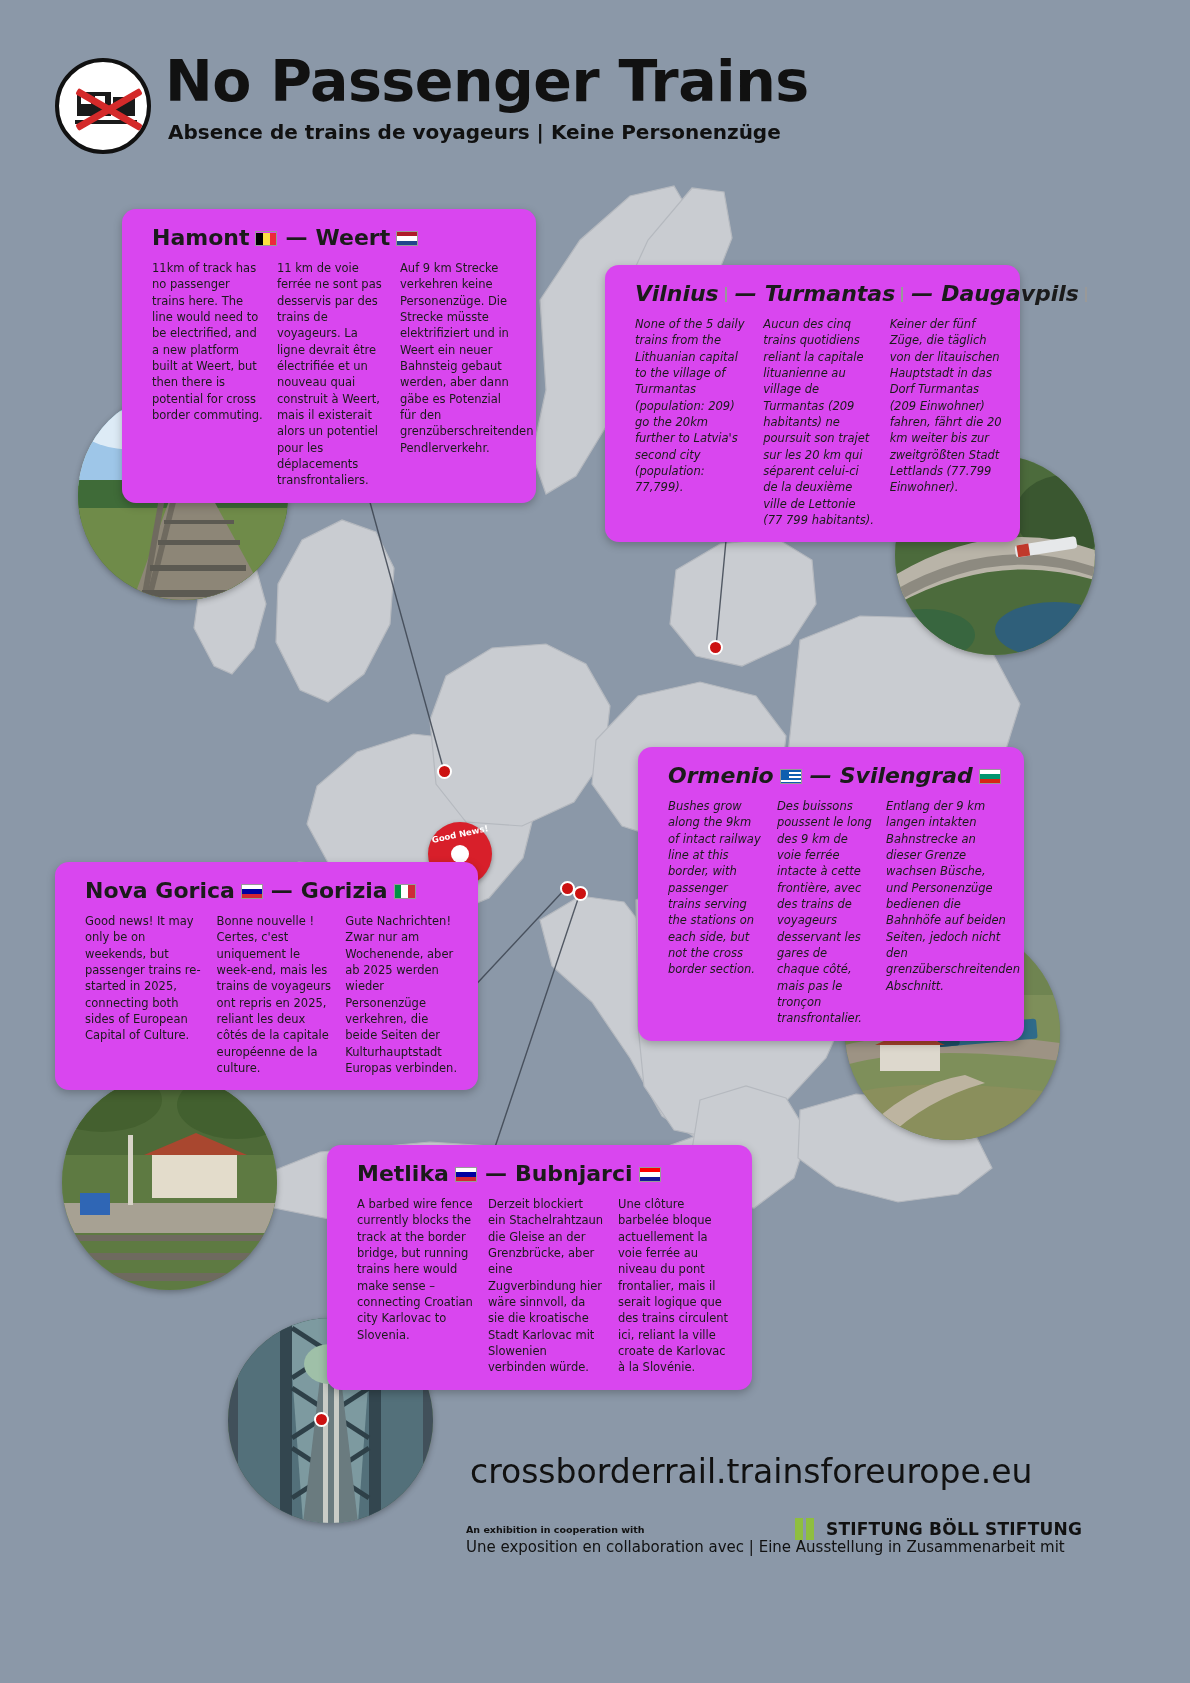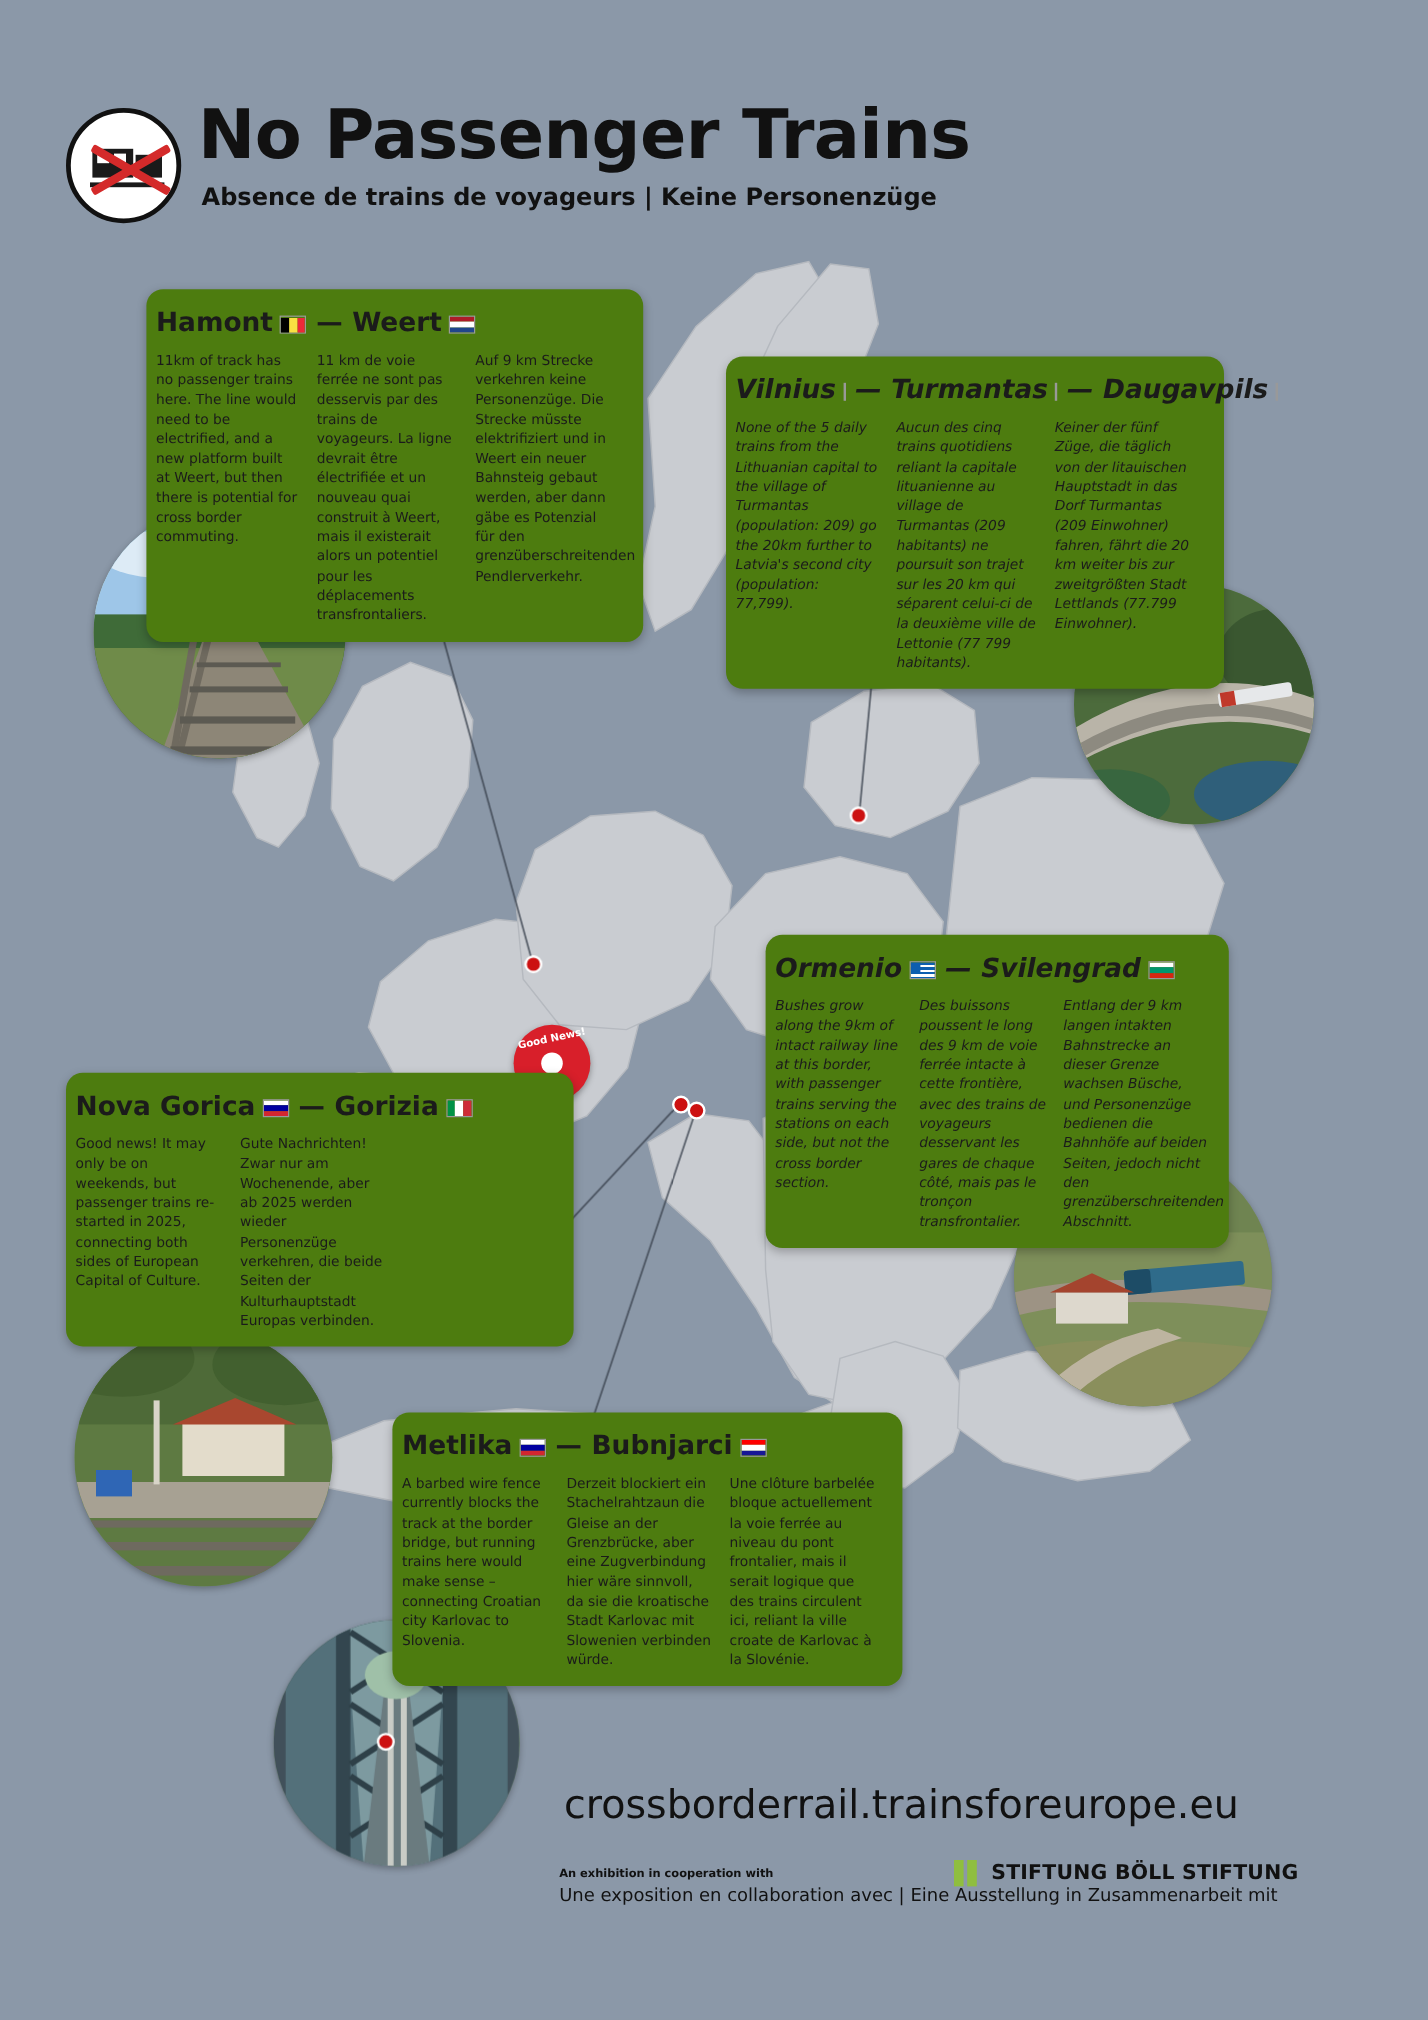--- a/index.html
+++ b/index.html
@@ -10,21 +10,20 @@
     width: 1190px;
     height: 1683px;
     background: #8b98a8;
     font-family: "DejaVu Sans", sans-serif;
     position: relative;
     overflow: hidden;
   }
   .poster {
     position: absolute;
     inset: 0;
-    margin-top: 32px;
   }
 
   
   .header {
     position: absolute;
     left: 55px;
     top: 30px;
     width: 1080px;
     height: 130px;
   }
@@ -106,24 +105,24 @@
   .map-layer {
     position: absolute;
     left: 0; top: 0;
     width: 1190px; height: 1683px;
     pointer-events: none;
   }
 
   
   .card {
     position: absolute;
-    background: #4d7c0f;
+    background: #d946ef;
     border-radius: 14px;
     box-shadow: 0 3px 8px rgba(0,0,0,0.25);
-    padding: 16px 18px 14px 8px;
+    padding: 16px 18px 14px 30px;
     box-sizing: border-box;
   }
   .card-title {
     font-size: 22px;
     font-weight: bold;
     color: #1b1b1b;
     margin-bottom: 10px;
     white-space: nowrap;
     display: flex;
     align-items: center;
@@ -535,20 +534,21 @@
       <span class="dash">—</span>
       <span>Gorizia</span>
       <span class="flag vert">
         <i style="background:#009246"></i>
           <i style="background:#ffffff"></i>
           <i style="background:#ce2b37"></i>
       </span>
     </div>
     <div class="cols">
       <div class="col" style="width:123px">Good news! It may only be on weekends, but passenger trains re-started in 2025, connecting both sides of European Capital of Culture.</div>
+      <div class="col" style="width:120px">Bonne nouvelle ! Certes, c'est uniquement le week-end, mais les trains de voyageurs ont repris en 2025, reliant les deux côtés de la capitale européenne de la culture.</div>
       <div class="col" style="width:120px">Gute Nachrichten! Zwar nur am Wochenende, aber ab 2025 werden wieder Personenzüge verkehren, die beide Seiten der Kulturhauptstadt Europas verbinden.</div>
     </div>
   </div>
 
   <div class="card" style="left:327px; top:1145px; width:425px;">
     <div class="card-title">
       <span>Metlika</span>
       <span class="flag">
         <i style="background:#ffffff"></i>
           <i style="background:#0000a0"></i>

